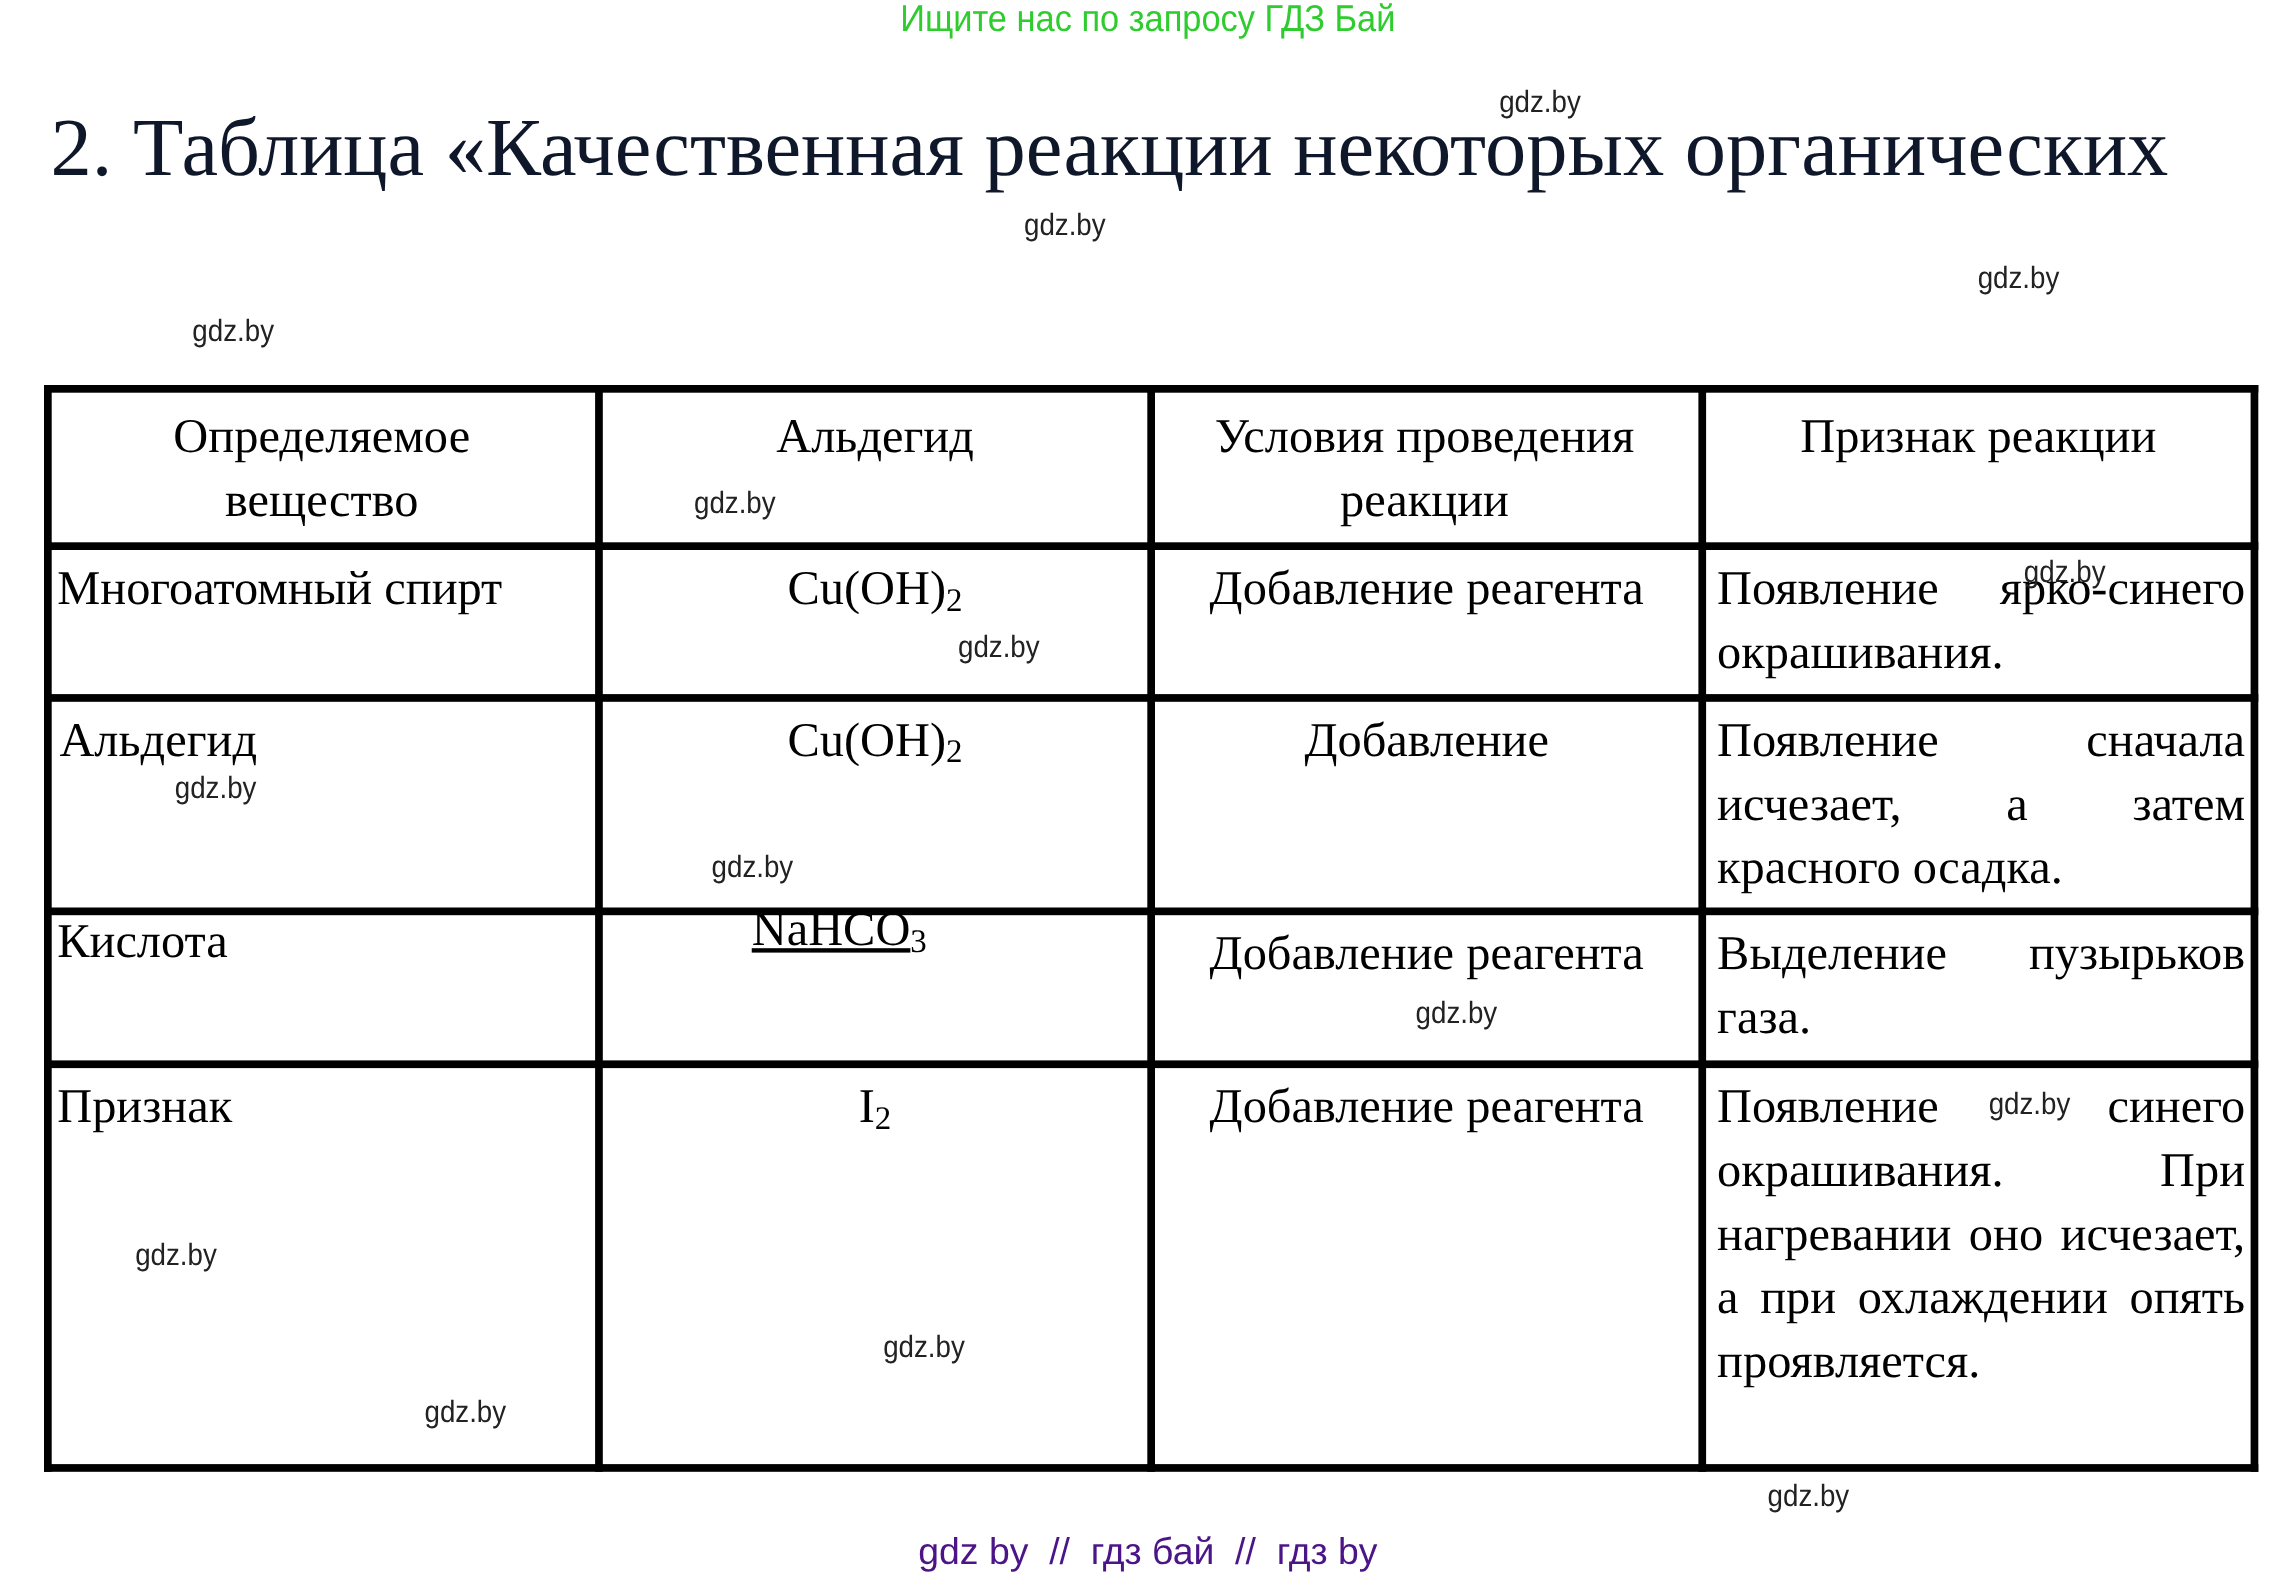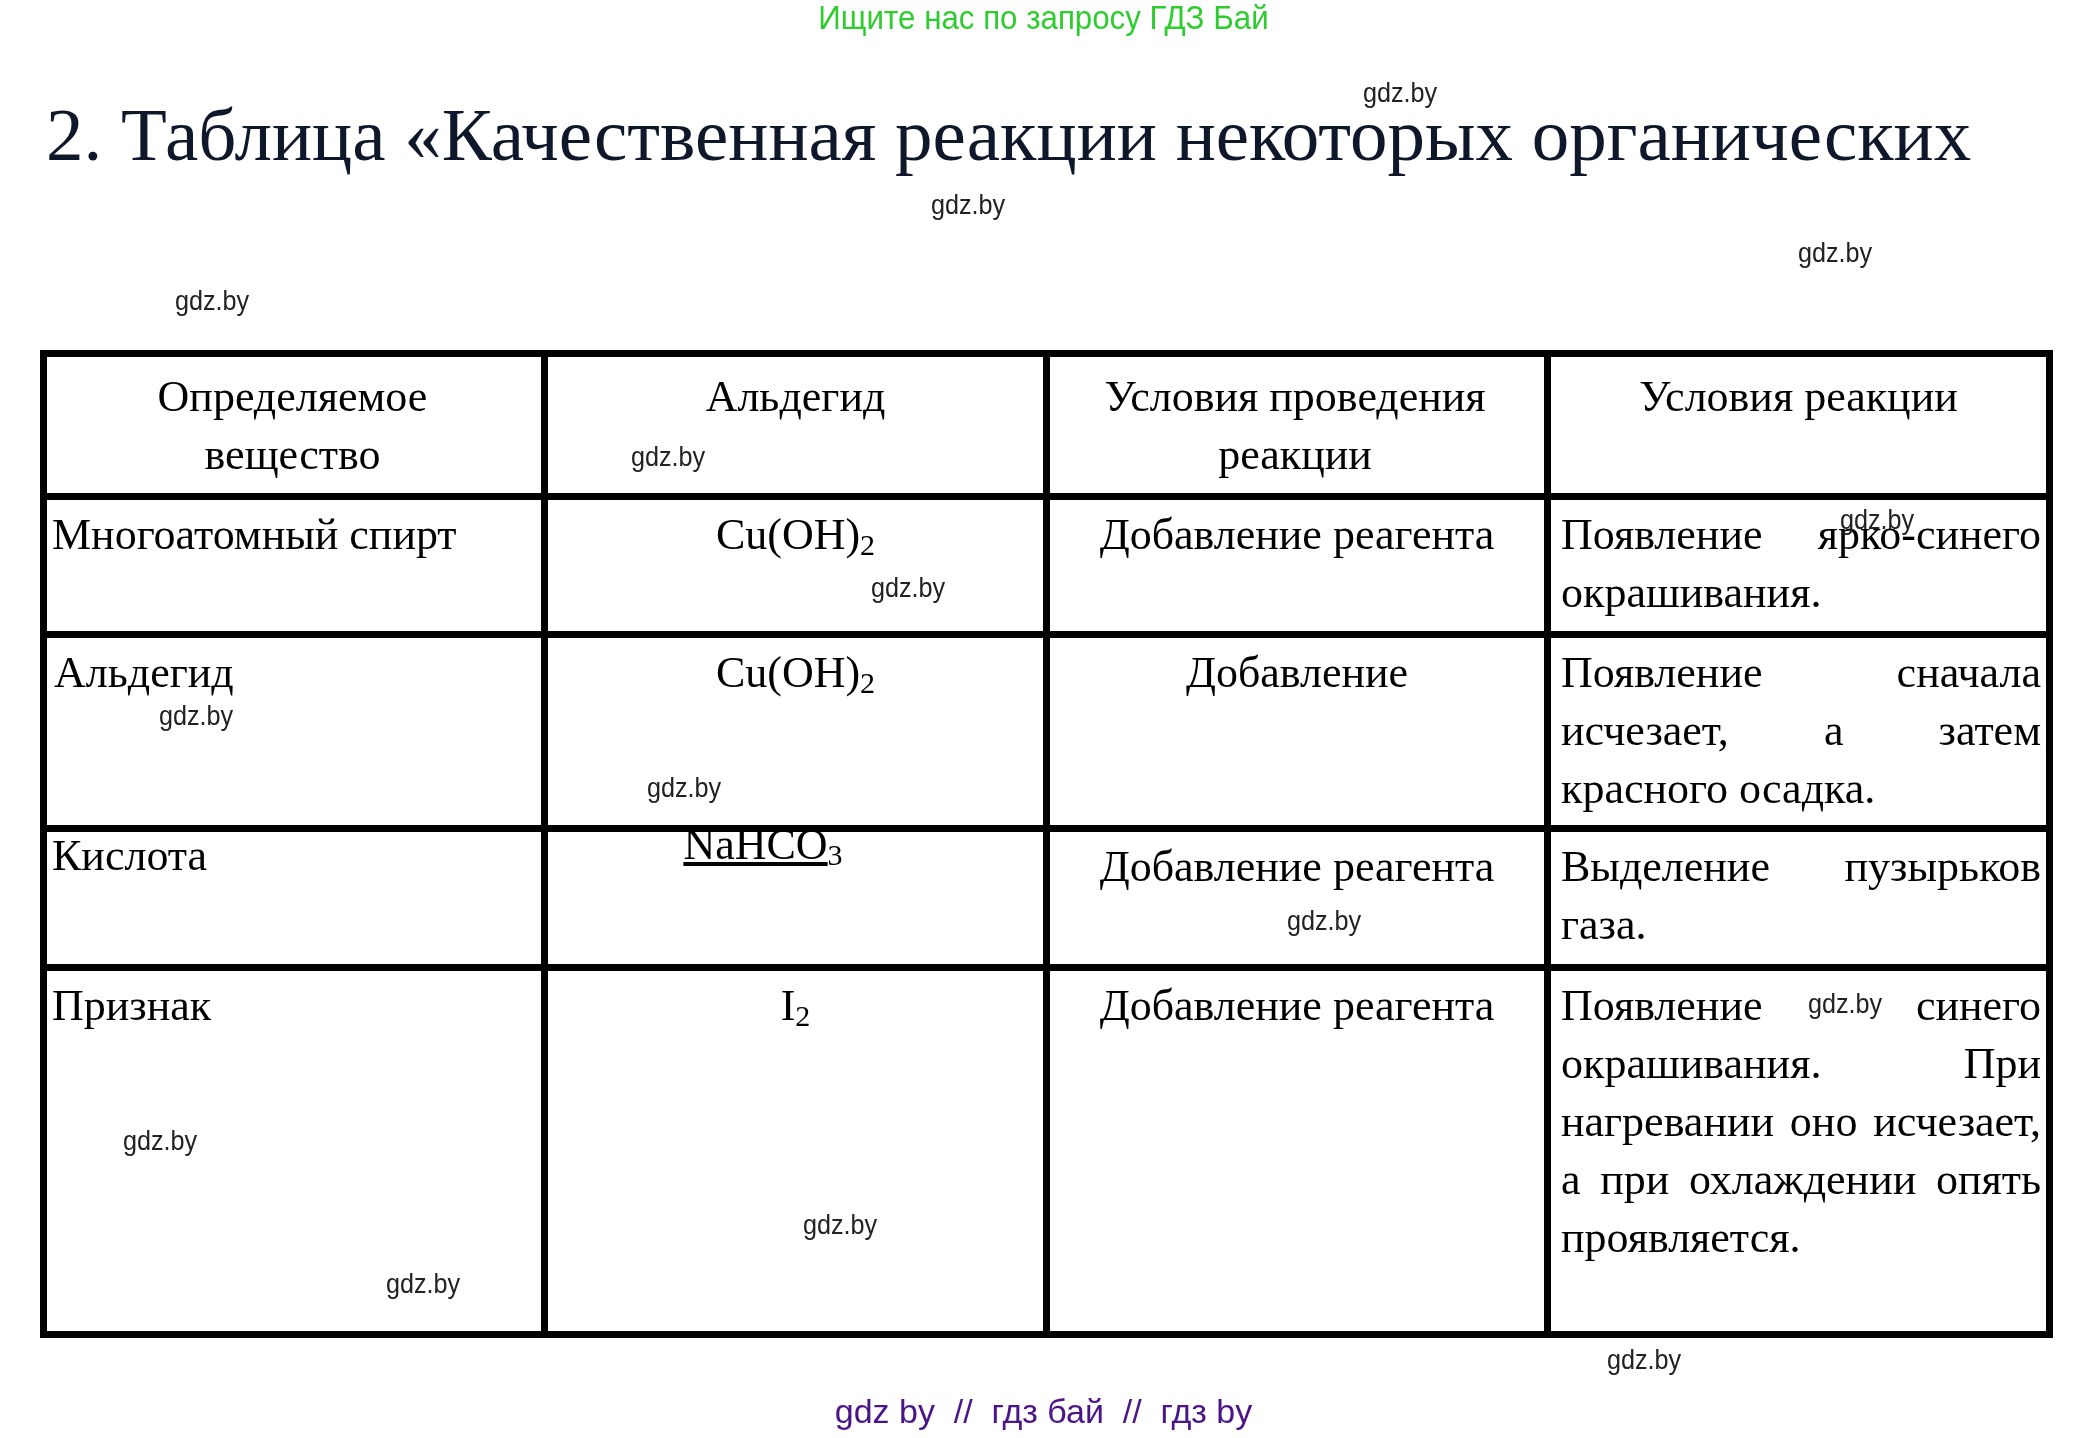--- a/index.html
+++ b/index.html
@@ -32,21 +32,21 @@
   <div class="grid-line" style="left:40px;top:1331px;width:2013px;height:7px;"></div>
   <div class="grid-line" style="left:40px;top:350px;width:7px;height:988px;"></div>
   <div class="grid-line" style="left:541px;top:350px;width:7px;height:988px;"></div>
   <div class="grid-line" style="left:1043px;top:350px;width:7px;height:988px;"></div>
   <div class="grid-line" style="left:1544px;top:350px;width:7px;height:988px;"></div>
   <div class="grid-line" style="left:2046px;top:350px;width:7px;height:988px;"></div>
 
   <div class="cell center" style="left:110px;top:368px;width:365px;">Определяемое вещество</div>
   <div class="cell center" style="left:548px;top:368px;width:495px;">Альдегид</div>
   <div class="cell center" style="left:1080px;top:368px;width:430px;">Условия проведения реакции</div>
-  <div class="cell center" style="left:1551px;top:368px;width:495px;">Условия реакции</div>
+  <div class="cell center" style="left:1551px;top:368px;width:495px;">Признак реакции</div>
 
   <div class="cell" style="left:52px;top:506px;width:489px;">Многоатомный спирт</div>
   <div class="cell center" style="left:548px;top:506px;width:495px;"><span>Cu(OH)</span><sub>2</sub></div>
   <div class="cell center" style="left:1050px;top:506px;width:494px;">Добавление реагента</div>
   <div class="cell justify" style="left:1561px;top:506px;width:480px;">Появление ярко-синего окрашивания.</div>
 
   <div class="cell" style="left:54px;top:644px;width:487px;">Альдегид</div>
   <div class="cell center" style="left:548px;top:644px;width:495px;"><span>Cu(OH)</span><sub>2</sub></div>
   <div class="cell center" style="left:1050px;top:644px;width:494px;">Добавление</div>
   <div class="cell justify" style="left:1561px;top:644px;width:480px;text-align-last:left;">Появление сначала исчезает, а затем красного осадка.</div>

